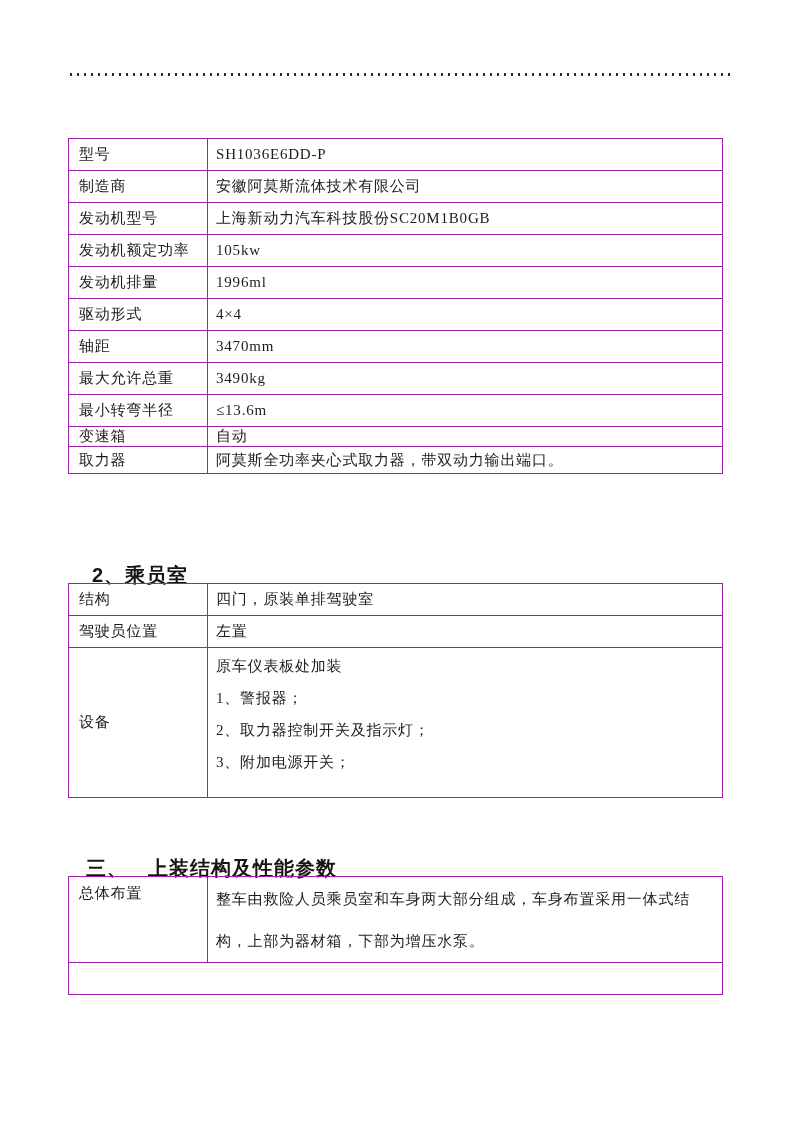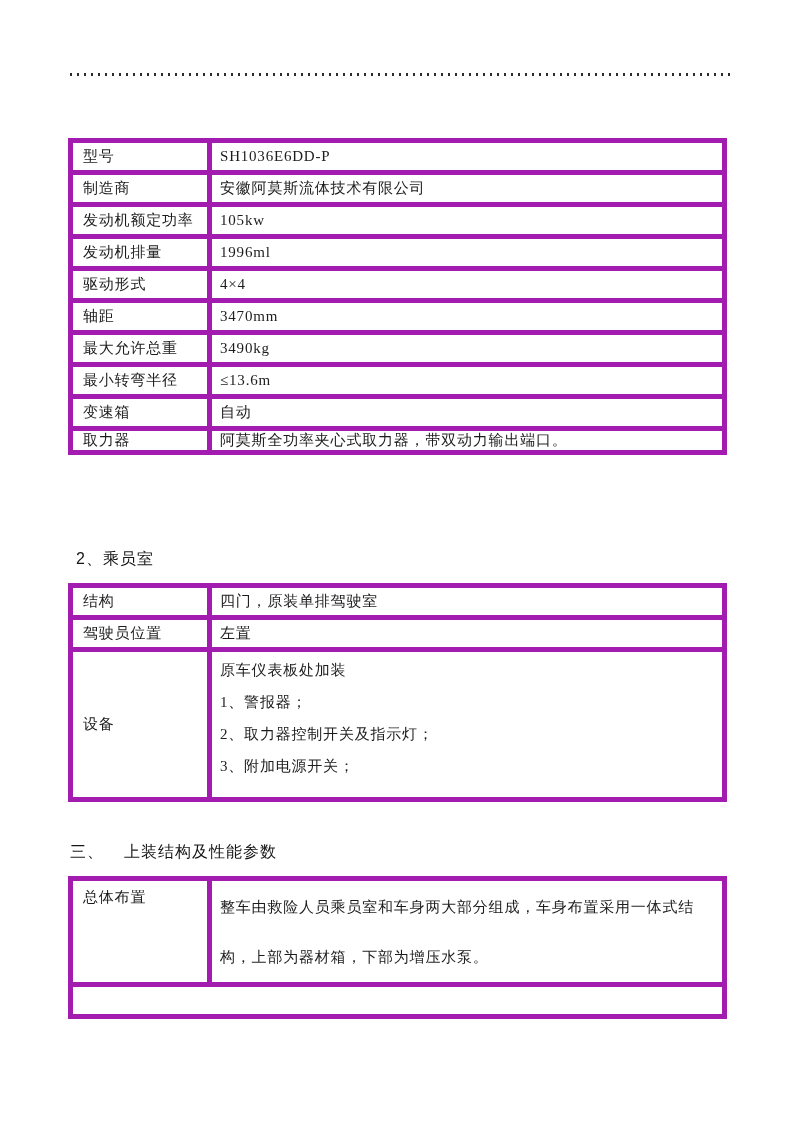--- a/index.html
+++ b/index.html
@@ -18,56 +18,56 @@
     position:absolute; left:70px; top:73px; width:660px; height:3px;
     background:repeating-linear-gradient(90deg,#2b2b2b 0 2.5px,transparent 2.5px 7px);
   }
 
   
   table.spec-table {
     position:absolute; left:68px; width:654px;
     border-collapse:collapse; table-layout:fixed;
   }
   table.spec-table td {
-    border:5px solid #a21caf;
+    border:1px solid #a21caf;
     font-size:15px; letter-spacing:0.8px;
     vertical-align:middle;
     overflow:hidden;
   }
   col.c1 { width:139px; }
   col.c2 { width:515px; }
   td.lbl { padding:0 4px 0 10px; }
   td.val { padding:0 10px 0 8px; }
 
   .t1 { top:138px; }
   .t1 tr { height:32px; }
   .t1 tr:nth-child(10) { height:18px; }
   .t1 tr:nth-child(11) { height:27px; }
 
   .sec-heading {
-    position:absolute; margin:0;
+    position:absolute; margin:16px;
     font-family:"Liberation Sans","DejaVu Sans",sans-serif;
-    font-weight:normal; font-size:16px; color:#151515;
+    font-weight:bold; font-size:20px; color:#151515;
     letter-spacing:1px; line-height:20px;
   }
   .sec2-heading { left:76px; top:549px; }
   .sec3-heading { left:70px; top:842px; }
   .sec3-title { margin-left:20px; }
 
   .t2 { top:583px; }
   .t2 tr { height:32px; }
   .t2 tr.equip-row { height:150px; }
   .t2 td.equip { vertical-align:top; padding-top:2px; }
   .t2 .eline { height:32px; line-height:32px; white-space:nowrap; }
 
   .t3 { top:876px; }
   .t3 tr.layout-row { height:76px; }
   .t3 tr.empty-row { height:32px; }
   .t3 td.top { vertical-align:top; padding-top:7px; }
-  .t3 td.wrap { vertical-align:top; line-height:50px; padding-top:1px; }
+  .t3 td.wrap { vertical-align:top; line-height:42px; padding-top:1px; }
 </style>
 </head>
 <body>
 
 <div class="page">
 
   <div class="dotted-line"></div>
 
   <table class="spec-table t1">
     <colgroup>
@@ -75,20 +75,24 @@
         <col class="c2">
       </colgroup>
     <tbody>
       <tr>
         <td class="lbl">型号</td>
         <td class="val">SH1036E6DD-P</td>
       </tr>
       <tr>
         <td class="lbl">制造商</td>
         <td class="val">安徽阿莫斯流体技术有限公司</td>
+      </tr>
+      <tr>
+        <td class="lbl">发动机型号</td>
+        <td class="val">上海新动力汽车科技股份SC20M1B0GB</td>
       </tr>
       <tr>
         <td class="lbl">发动机额定功率</td>
         <td class="val">105kw</td>
       </tr>
       <tr>
         <td class="lbl">发动机排量</td>
         <td class="val">1996ml</td>
       </tr>
       <tr>

